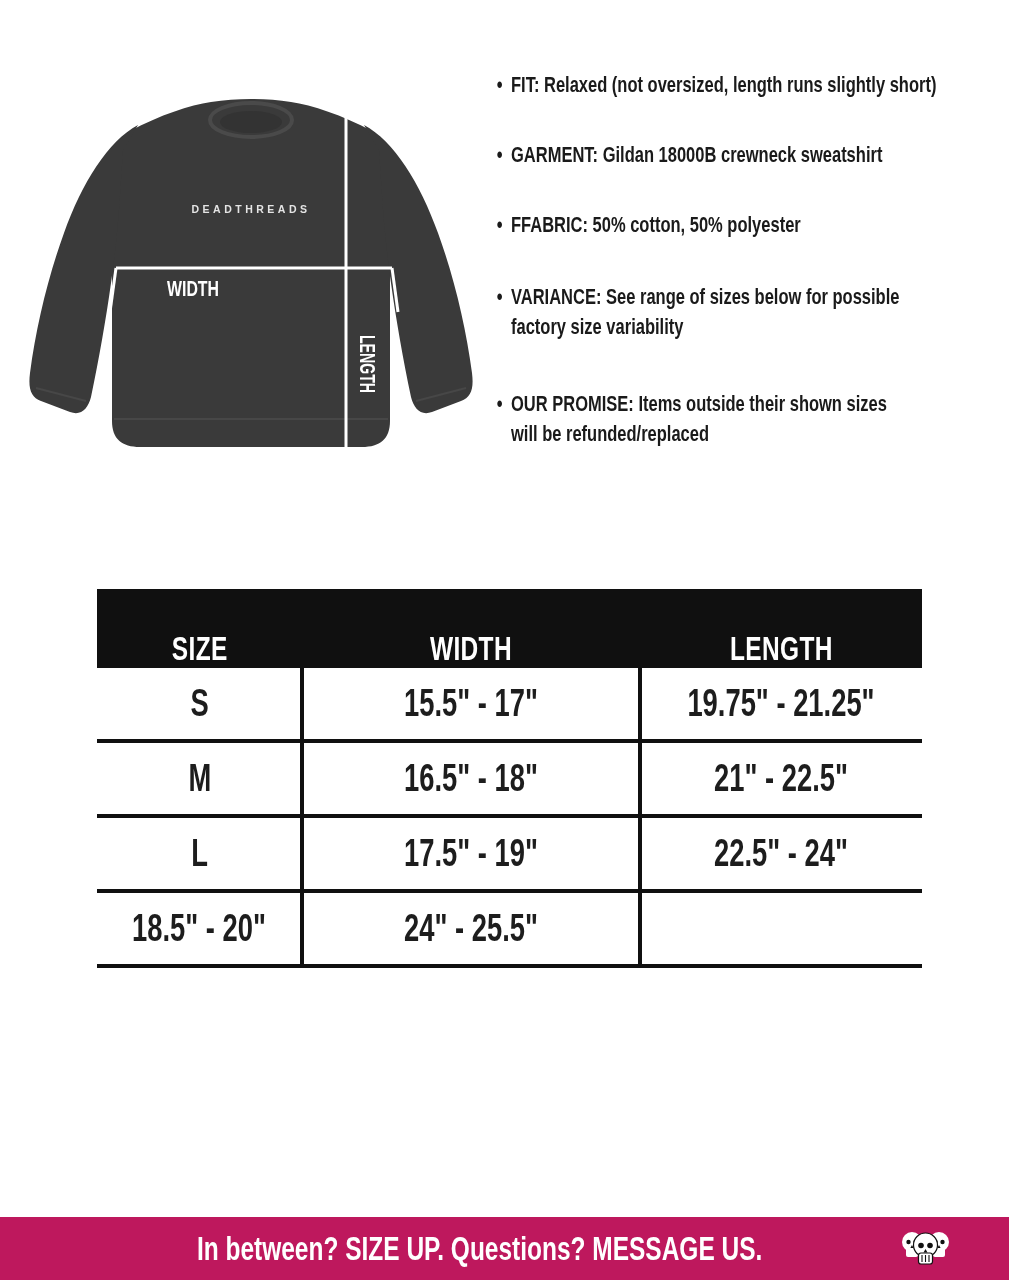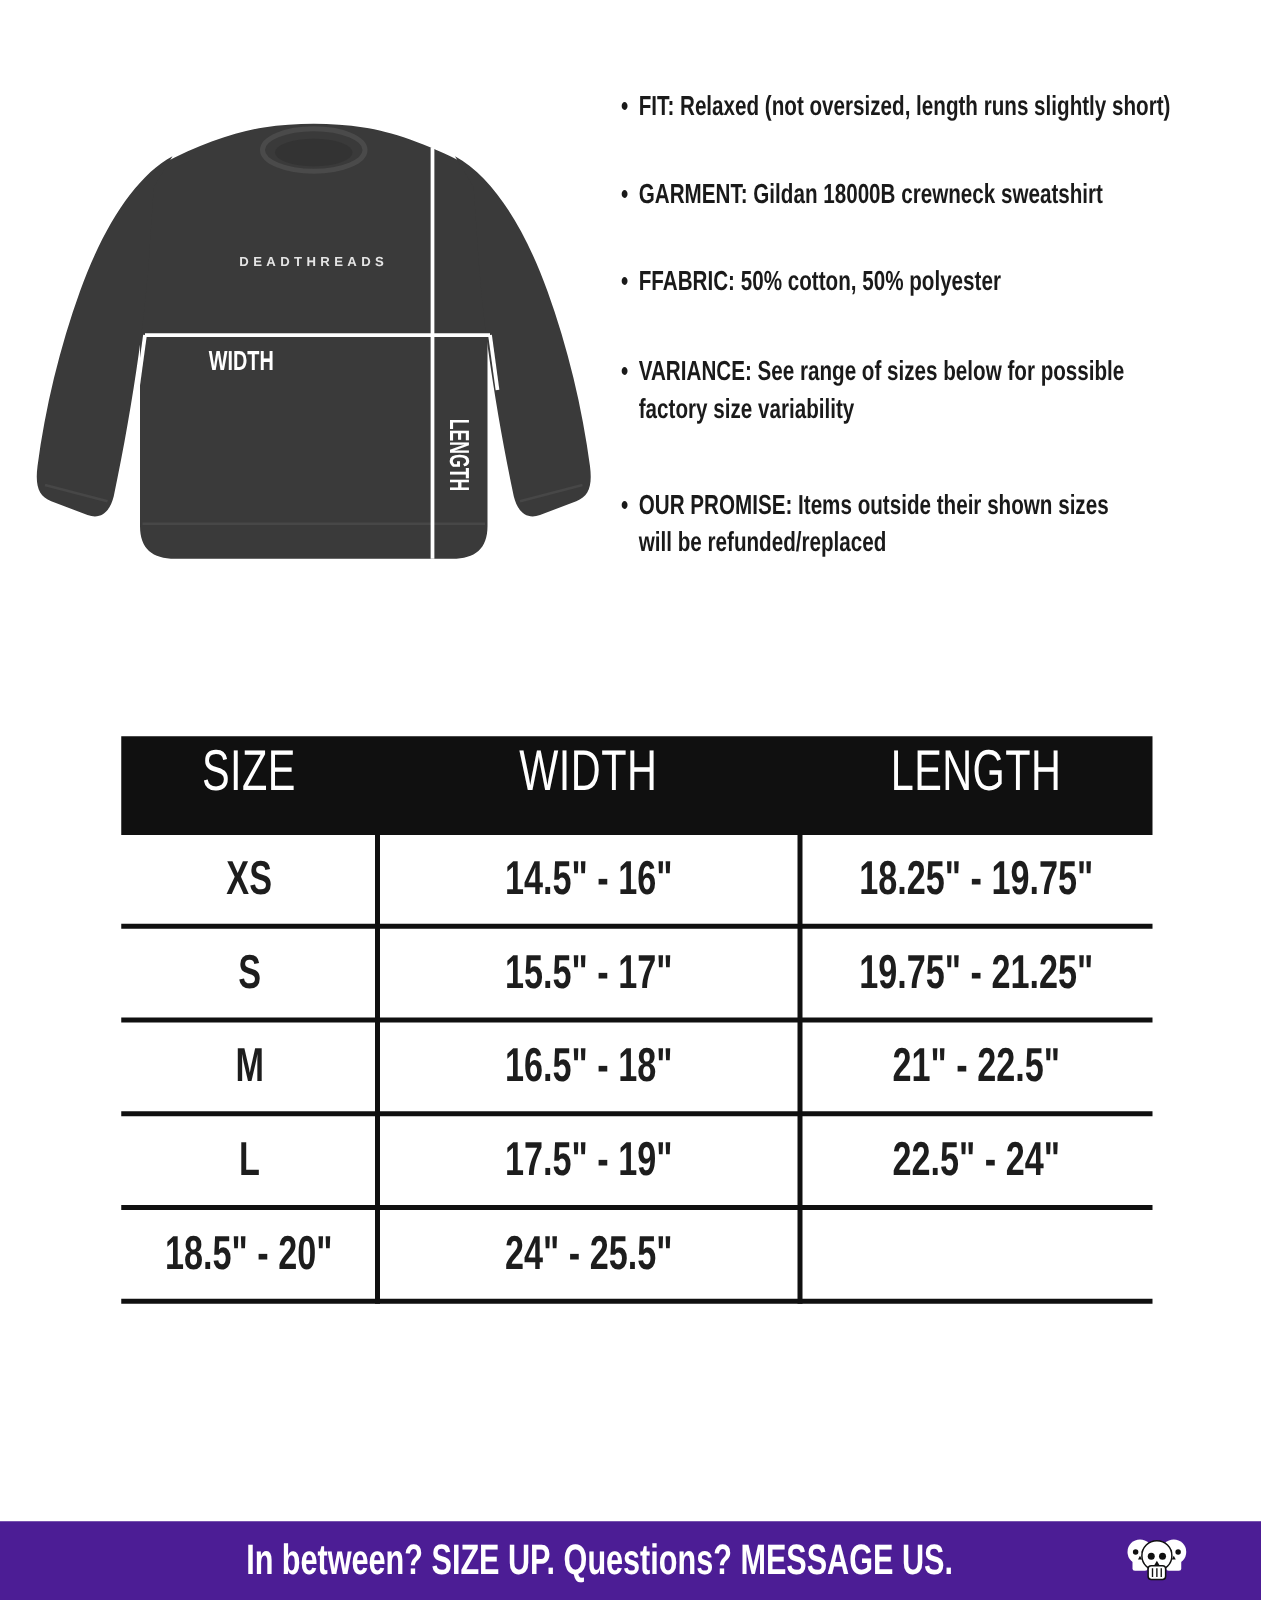--- a/index.html
+++ b/index.html
@@ -25,37 +25,37 @@
   .details li:nth-child(3) { margin-bottom:42px; }
   .details li:nth-child(4) { margin-bottom:47px; }
   .detail-line { white-space:nowrap; }
 
   
   .table { position:absolute; left:97px; top:589px; width:825px; }
   .thead {
     display:grid; grid-template-columns:205px 338px 282px;
     height:79px; background:#101010; color:#ffffff;
   }
-  .th { display:flex; align-items:flex-start; justify-content:center;
-        font-size:46px; font-weight:400; letter-spacing:0.5px; }
+  .th { display:flex; align-items:flex-end; justify-content:center;
+        font-size:34px; font-weight:700; letter-spacing:0.5px; }
   .th span { transform:scaleX(0.72); white-space:nowrap; }
   .tbody { position:relative; }
   .vline { position:absolute; top:0; bottom:0; width:4px; background:#101010; }
   .vline.v1 { left:203px; }
   .vline.v2 { left:541px; }
   .tr { display:grid; grid-template-columns:205px 338px 282px;
         height:71px; border-bottom:4px solid #101010; }
   .td { display:flex; align-items:center; justify-content:center;
         font-size:38px; font-weight:700; color:#1d1d1d; }
   .td span { transform:scaleX(0.72); white-space:nowrap; }
 
   
   .footer {
     position:absolute; left:0; top:1217px; width:1009px; height:63px;
-    background:#4c1d95; display:flex; align-items:center; justify-content:center;
+    background:#be185d; display:flex; align-items:center; justify-content:center;
   }
   .footer-text {
     color:#ffffff; font-size:34px; font-weight:700;
     transform:scaleX(0.72); white-space:nowrap; margin-right:50px;
   }
   .footer-icon { position:absolute; right:56px; top:50%; transform:translateY(-50%); }
 </style>
 </head>
 <body>
 
@@ -123,31 +123,20 @@
     <div class="th">
         <span>LENGTH</span>
       </div>
   </div>
   <div class="tbody">
     <div class="vline v1"></div>
     <div class="vline v2"></div>
 
     <div class="tr">
       <div class="td">
-          <span>XS</span>
-        </div>
-      <div class="td">
-          <span>14.5" - 16"</span>
-        </div>
-      <div class="td">
-          <span>18.25" - 19.75"</span>
-        </div>
-    </div>
-    <div class="tr">
-      <div class="td">
           <span>S</span>
         </div>
       <div class="td">
           <span>15.5" - 17"</span>
         </div>
       <div class="td">
           <span>19.75" - 21.25"</span>
         </div>
     </div>
     <div class="tr">

